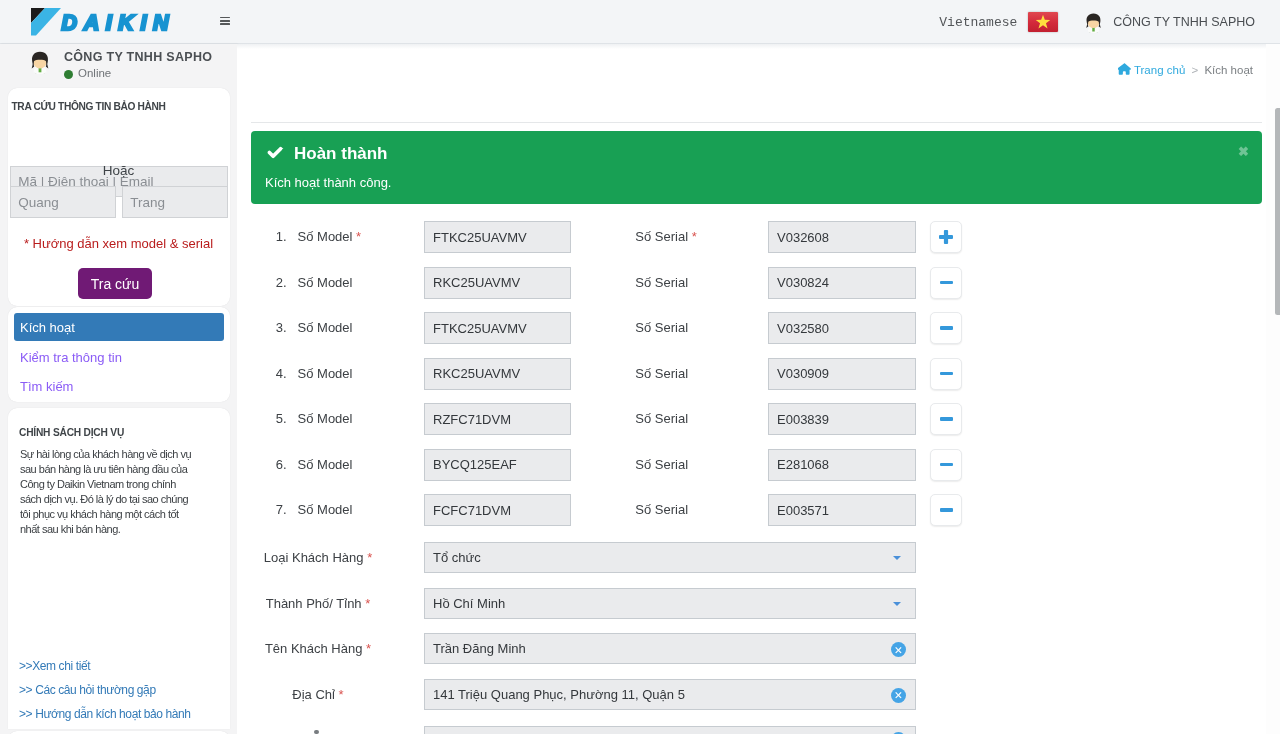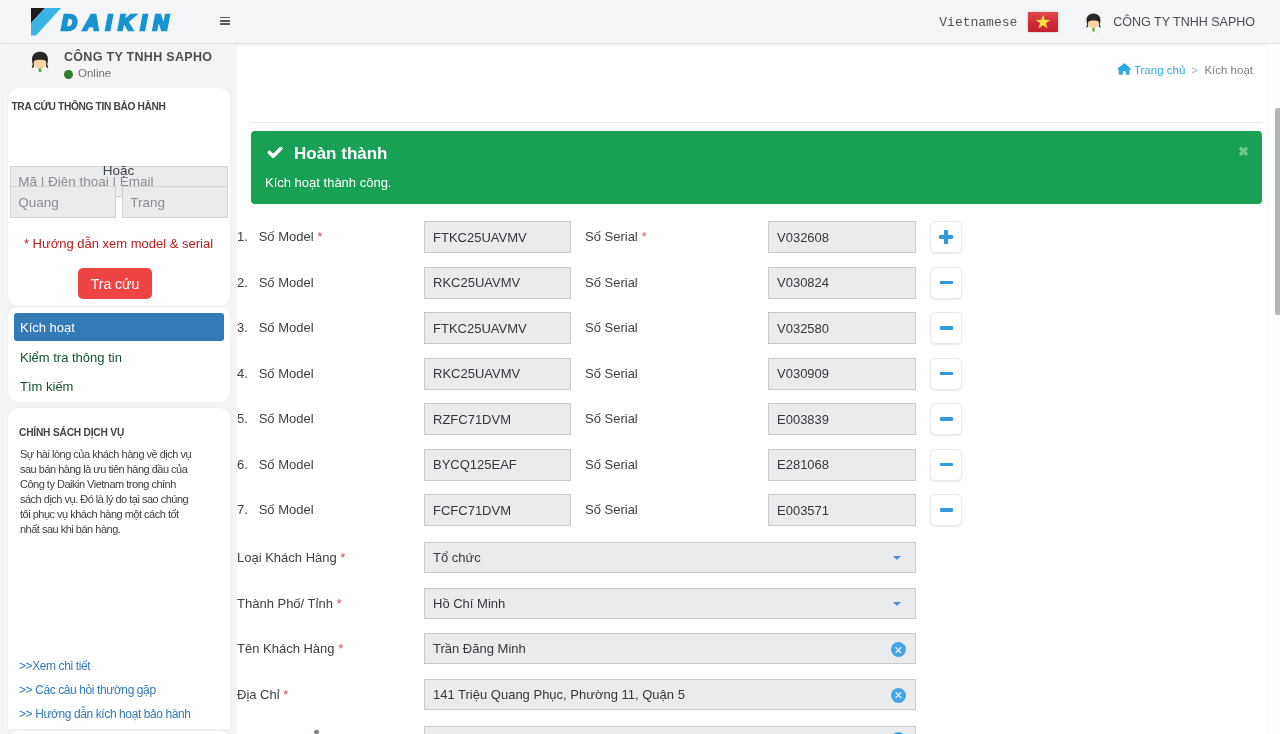--- a/index.html
+++ b/index.html
@@ -28,24 +28,24 @@
 
   .card { position:absolute; left:7.5px; width:222px; background:#fff; border-radius:9px; box-shadow:0 0 1px rgba(0,0,0,.12); }
   #card1 { top:44px; height:218px; }
   #card1 .hdr { position:absolute; left:4px; top:13px; font-size:10.2px; font-weight:bold; color:#3f4448; letter-spacing:-0.35px; }
   .sinput { position:absolute; background:#eaebed; border:1px solid #d0d2d5; color:#8a8e93; font-size:13.5px; display:flex; align-items:center; padding-left:7px; }
   #si1 { left:2.8px; top:35px; width:217.5px; height:31px;margin-top:43px; }
   #card1 .hoac { position:absolute; left:0; width:222px; top:75px; text-align:center; font-size:13.5px; color:#3f4448; }
   #si2 { left:2.8px; top:98px; width:106px; height:32px; }
   #si3 { left:114.8px; top:98px; width:106px; height:32px; }
   #card1 .guide { position:absolute; left:0; top:148px; width:222px; text-align:center; color:#b91c1c; font-size:13px; }
-  #btn-tracuu { position:absolute; left:70.5px; top:180px; width:74px; height:31px; background:#ef4444; border-radius:5px; color:#fff; font-size:14px; display:flex; align-items:center; justify-content:center; }
+  #btn-tracuu { position:absolute; left:70.5px; top:180px; width:74px; height:31px; background:#701a75; border-radius:5px; color:#fff; font-size:14px; display:flex; align-items:center; justify-content:center; }
 
   #card2 { top:263px; height:95px; }
-  .mitem { position:absolute; left:6.5px; width:210px; height:28px; display:flex; align-items:center; padding-left:6px; font-size:13px; color:#14532d; }
+  .mitem { position:absolute; left:6.5px; width:210px; height:28px; display:flex; align-items:center; padding-left:6px; font-size:13px; color:#8b5cf6; }
   #mi1 { top:6px; background:#337ab7; color:#fff; border-radius:3px; }
   #mi2 { top:36px; }
   #mi3 { top:65px;text-align:right; }
 
   #card3 { top:364px; height:321px; border-bottom-left-radius:0; border-bottom-right-radius:0; }
   #card3 .hdr { position:absolute; left:11.5px; top:19px; font-size:10.2px; font-weight:bold; color:#3f4448; letter-spacing:-0.2px; }
   #card3 p { position:absolute; left:12.5px; width:212px; font-size:11px; letter-spacing:-0.5px; color:#3c4044; line-height:15px; white-space:nowrap; }
   #card3 .p1 { top:39px; }
   #card3 .p2 { top:138px; }
   #card3 a { position:absolute; left:11.5px; font-size:12px; letter-spacing:-0.4px; color:#337ab7; text-decoration:none; }
@@ -57,21 +57,21 @@
   #crumb .bsep { color:#aeb2b6; margin:0 3px; }
   #crumb .bg2 { color:#7c8084; }
   #title { position:absolute; left:14px; top:48px; font-size:18px; letter-spacing:-0.75px; color:#454a4f; }
   #titlerule { position:absolute; left:14px; top:78px; width:1011px; height:0; border-bottom:1px solid #e5e7e9; }
 
   #alert { position:absolute; left:14px; top:87px; width:1011px; height:73px; background:#18a054; border-radius:4px; color:#fff; }
   #alert .h { position:absolute; left:43px; top:13px; font-size:17px; font-weight:bold; }
   #alert .m { position:absolute; left:14px; top:44px; font-size:13px; }
   #alert .x { position:absolute; right:13px; top:13px; font-size:13px; font-weight:bold; color:rgba(255,255,255,.38); }
 
-  .flabel { position:absolute; font-size:13px; color:#3d4145; text-align:left; }
+  .flabel { position:absolute; font-size:13px; color:#3d4145; text-align:center; }
   .req { color:#d9534f; }
   .finput { position:absolute; left:187px; width:147px; height:32px; background:#eaebed; border:1px solid #c6cbd0; font-size:13px; color:#34383c; display:flex; align-items:center; padding-left:8px; }
   .fserial { left:531px; width:148px; }
   .fbtn { position:absolute; left:693px; width:32px; height:32px; background:#fff; border:1px solid #e8eaec; border-radius:5px; box-shadow:0 1px 1.5px rgba(0,0,0,.08); display:flex; align-items:center; justify-content:center; }
   .fsel { position:absolute; left:187px; width:492px; height:31px; background:#eaebed; border:1px solid #c6cbd0; font-size:13px; color:#34383c; display:flex; align-items:center; padding-left:8px; }
   .frow { position:absolute; left:0; width:1043px; height:33px; }
   .hid { visibility:hidden; }
   .minus { width:13px; height:3.8px; background:#3498db; border-radius:1px; }
   .caret { position:absolute; right:14px; top:13px; width:0; height:0; border-left:4px solid transparent; border-right:4px solid transparent; border-top:4.5px solid #4a90d9; }
   .clearx { position:absolute; right:9px; top:8px; width:15px; height:15px; border-radius:50%; background:#45a4e6; color:#fff; font-size:10.5px; display:flex; align-items:center; justify-content:center; }

